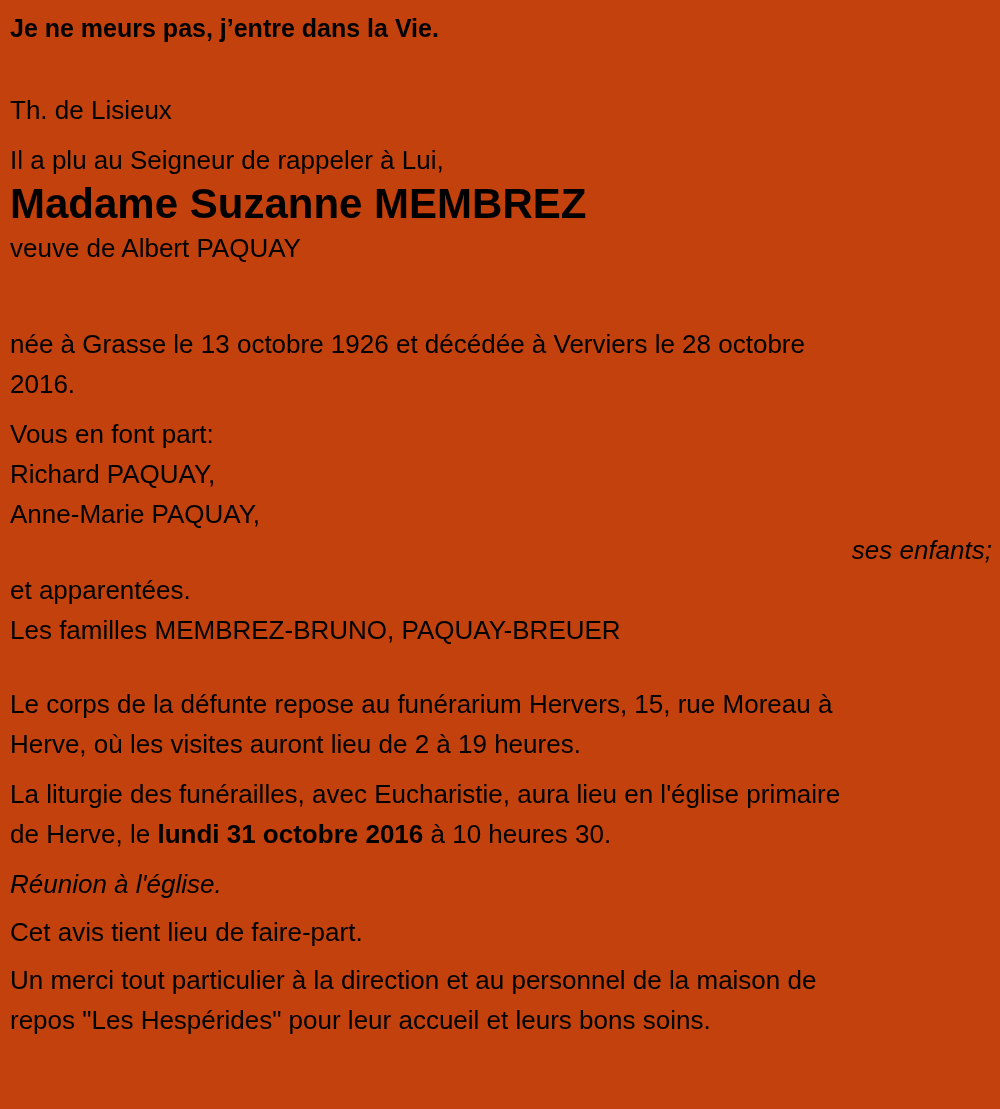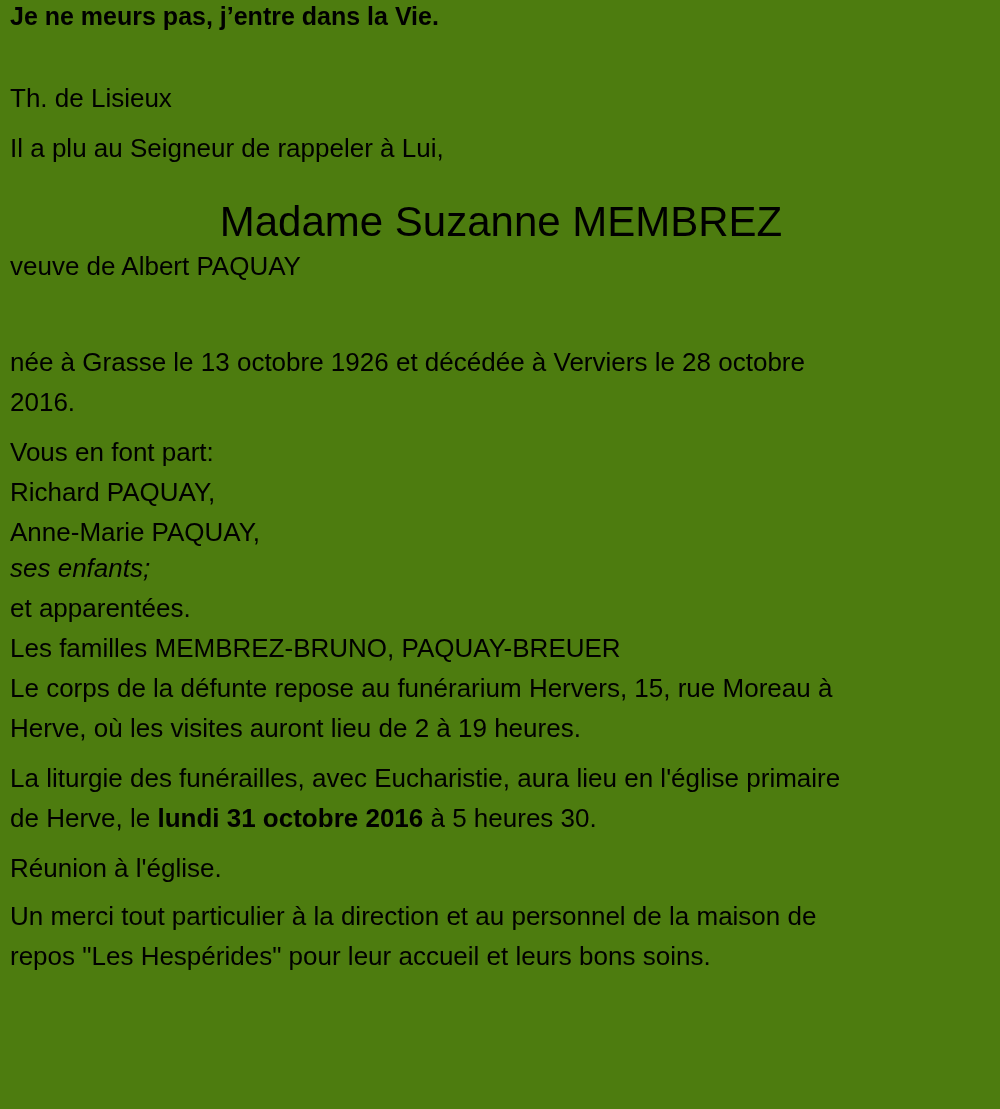--- a/index.html
+++ b/index.html
@@ -7,59 +7,58 @@
     padding: 0;
     background: #ffffff;
     color: #000000;
     font-family: "Liberation Sans", sans-serif;
   }
   .page {
     position: relative;
     width: 1000px;
     height: 1109px;
     box-sizing: border-box;
-    padding: 0 8px 0 10px;
-    background: #4d7c0f;
+    padding: 12px 8px 0 10px;
+    background: #c2410c;
     overflow: hidden;
   }
   .line {
     font-size: 26px;
     line-height: 40px;
     white-space: nowrap;
   }
   .epigraph {
     font-size: 25px;
     line-height: 32px;
     font-weight: bold;
     white-space: nowrap;
   }
   .attribution   { margin-top: 46px; }
   .intro         { margin-top: 10px; }
   .deceased-name {
-    margin-top: 30px;
     font-size: 42px;
     line-height: 48px;
-    font-weight: normal;
+    font-weight: bold;
     white-space: nowrap;
-    text-align: center;
   }
   .spouse        { }
   .life-dates    { margin-top: 56px; }
   .announcers    { margin-top: 10px; }
   .relation {
     margin-top: 0;
     font-size: 26px;
     line-height: 32px;
     font-style: italic;
+    text-align: right;
     white-space: nowrap;
   }
   .families      { margin-top: 4px; }
-  .visitation    { }
+  .visitation    { margin-top: 34px; }
   .liturgy       { margin-top: 10px; }
-  .meeting       { margin-top: 10px; }
+  .meeting       { margin-top: 10px; font-style: italic; }
   .faire-part    { margin-top: 8px; }
   .thanks        { margin-top: 8px; }
   .bold          { font-weight: bold; }
 </style>
 </head>
 <body>
 
 <div class="page">
 
   <div class="epigraph">Je ne meurs pas, j’entre dans la Vie.</div>
@@ -91,25 +90,26 @@
   </div>
 
   <div class="visitation">
     <div class="line">Le corps de la défunte repose au funérarium Hervers, 15, rue Moreau à</div>
     <div class="line">Herve, où les visites auront lieu de 2 à 19 heures.</div>
   </div>
 
   <div class="liturgy">
     <div class="line">La liturgie des funérailles, avec Eucharistie, aura lieu en l'église primaire</div>
     <div class="line">
-      <span>de Herve, le </span><span class="bold">lundi 31 octobre 2016</span><span> à 5 heures 30.</span>
+      <span>de Herve, le </span><span class="bold">lundi 31 octobre 2016</span><span> à 10 heures 30.</span>
     </div>
   </div>
 
   <div class="line meeting">Réunion à l'église.</div>
 
+  <div class="line faire-part">Cet avis tient lieu de faire-part.</div>
 
   <div class="thanks">
     <div class="line">Un merci tout particulier à la direction et au personnel de la maison de</div>
     <div class="line">repos "Les Hespérides" pour leur accueil et leurs bons soins.</div>
   </div>
 
 </div>
 
 </body></html>

